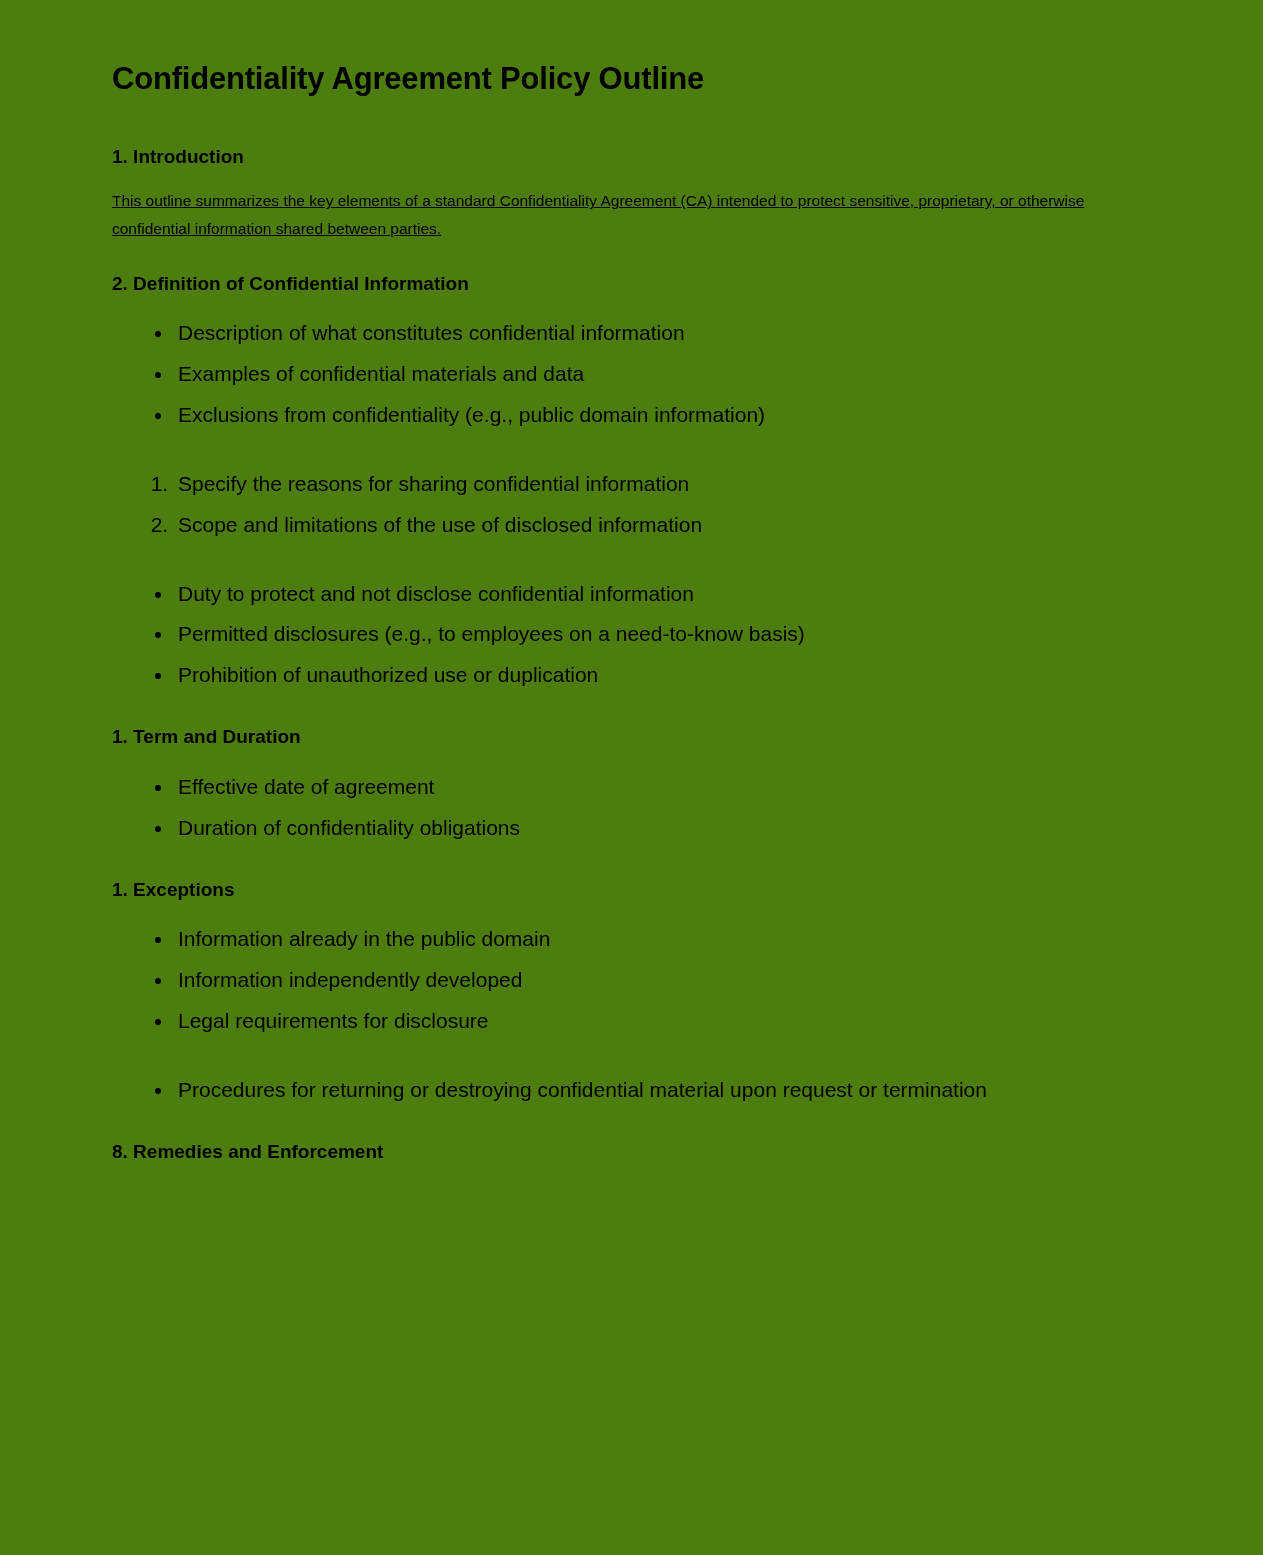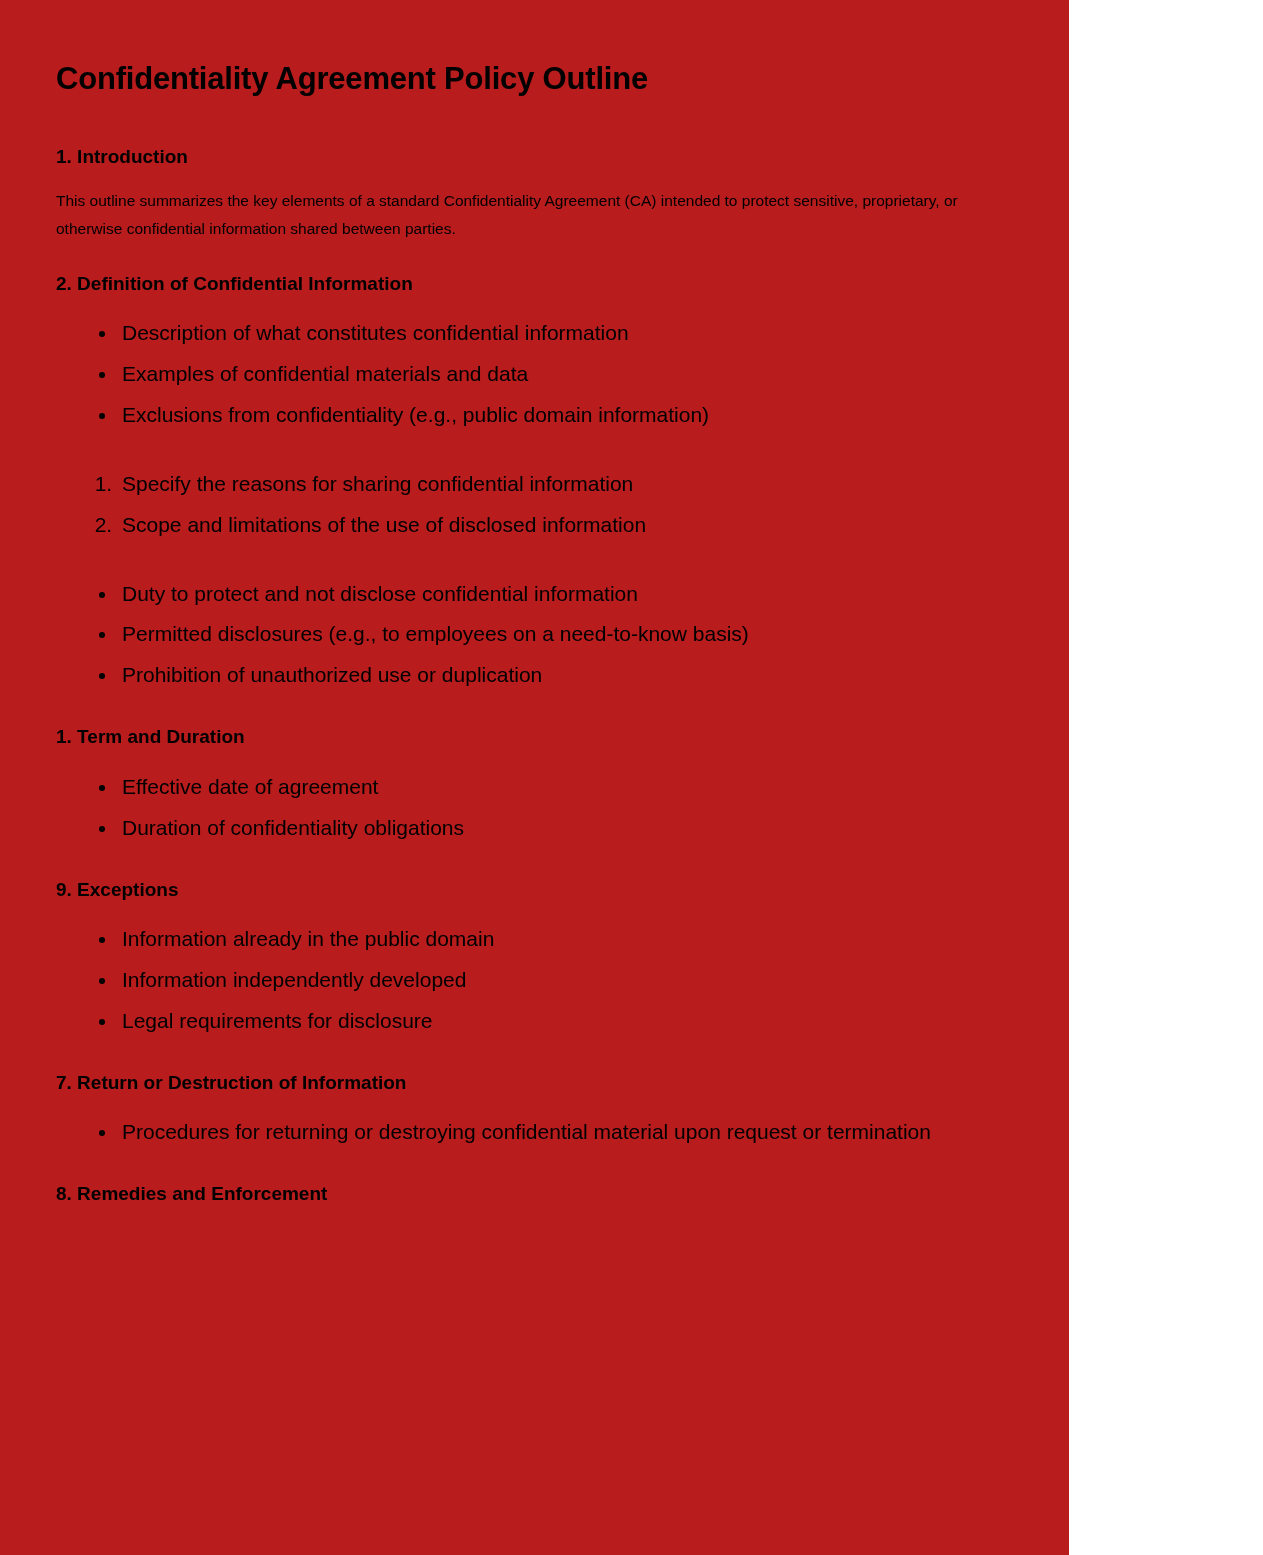--- a/index.html
+++ b/index.html
@@ -10,24 +10,24 @@
   }
   body {
     width: 1263px;
     min-height: 1555px;
     font-family: "Liberation Sans", sans-serif;
     color: #000000;
     -webkit-font-smoothing: antialiased;
   }
   .page {
     box-sizing: border-box;
-    width: 1069px;
+    width: 1263px;
     min-height: 1555px;
-    padding: 60px 88px 40px 56px;
-    background: #b91c1c;
+    padding: 60px 88px 40px 112px;
+    background: #4d7c0f;
   }
   h1.doc-title {
     font-size: 31px;
     line-height: 1.25;
     font-weight: bold;
     margin: 0 0 46px 0;
     letter-spacing: -0.2px;
   }
   .section {
     margin: 0 0 30px 0;
@@ -39,20 +39,21 @@
     line-height: 1.3;
   }
   .section + .section h2.section-heading {
     margin-top: 8px;
   }
   p.paragraph {
     font-size: 15.5px;
     line-height: 1.75;
     margin: 0;
     max-width: 1010px;
+    text-decoration: underline;
   }
   ul.bullet-list,
   ol.numbered-list {
     margin: 0;
     padding-left: 62px;
     font-size: 21px;
     line-height: 1.85;
   }
   ul.bullet-list li,
   ol.numbered-list li {
@@ -107,30 +108,29 @@
 
   <div class="section">
     <h2 class="section-heading">1. Term and Duration</h2>
     <ul class="bullet-list">
       <li>Effective date of agreement</li>
       <li>Duration of confidentiality obligations</li>
     </ul>
   </div>
 
   <div class="section">
-    <h2 class="section-heading">9. Exceptions</h2>
+    <h2 class="section-heading">1. Exceptions</h2>
     <ul class="bullet-list">
       <li>Information already in the public domain</li>
       <li>Information independently developed</li>
       <li>Legal requirements for disclosure</li>
     </ul>
   </div>
 
   <div class="section">
-    <h2 class="section-heading">7. Return or Destruction of Information</h2>
     <ul class="bullet-list">
       <li>Procedures for returning or destroying confidential material upon request or termination</li>
     </ul>
   </div>
 
   <div class="section">
     <h2 class="section-heading">8. Remedies and Enforcement</h2>
     <div class="spacer-section"></div>
   </div>
 

